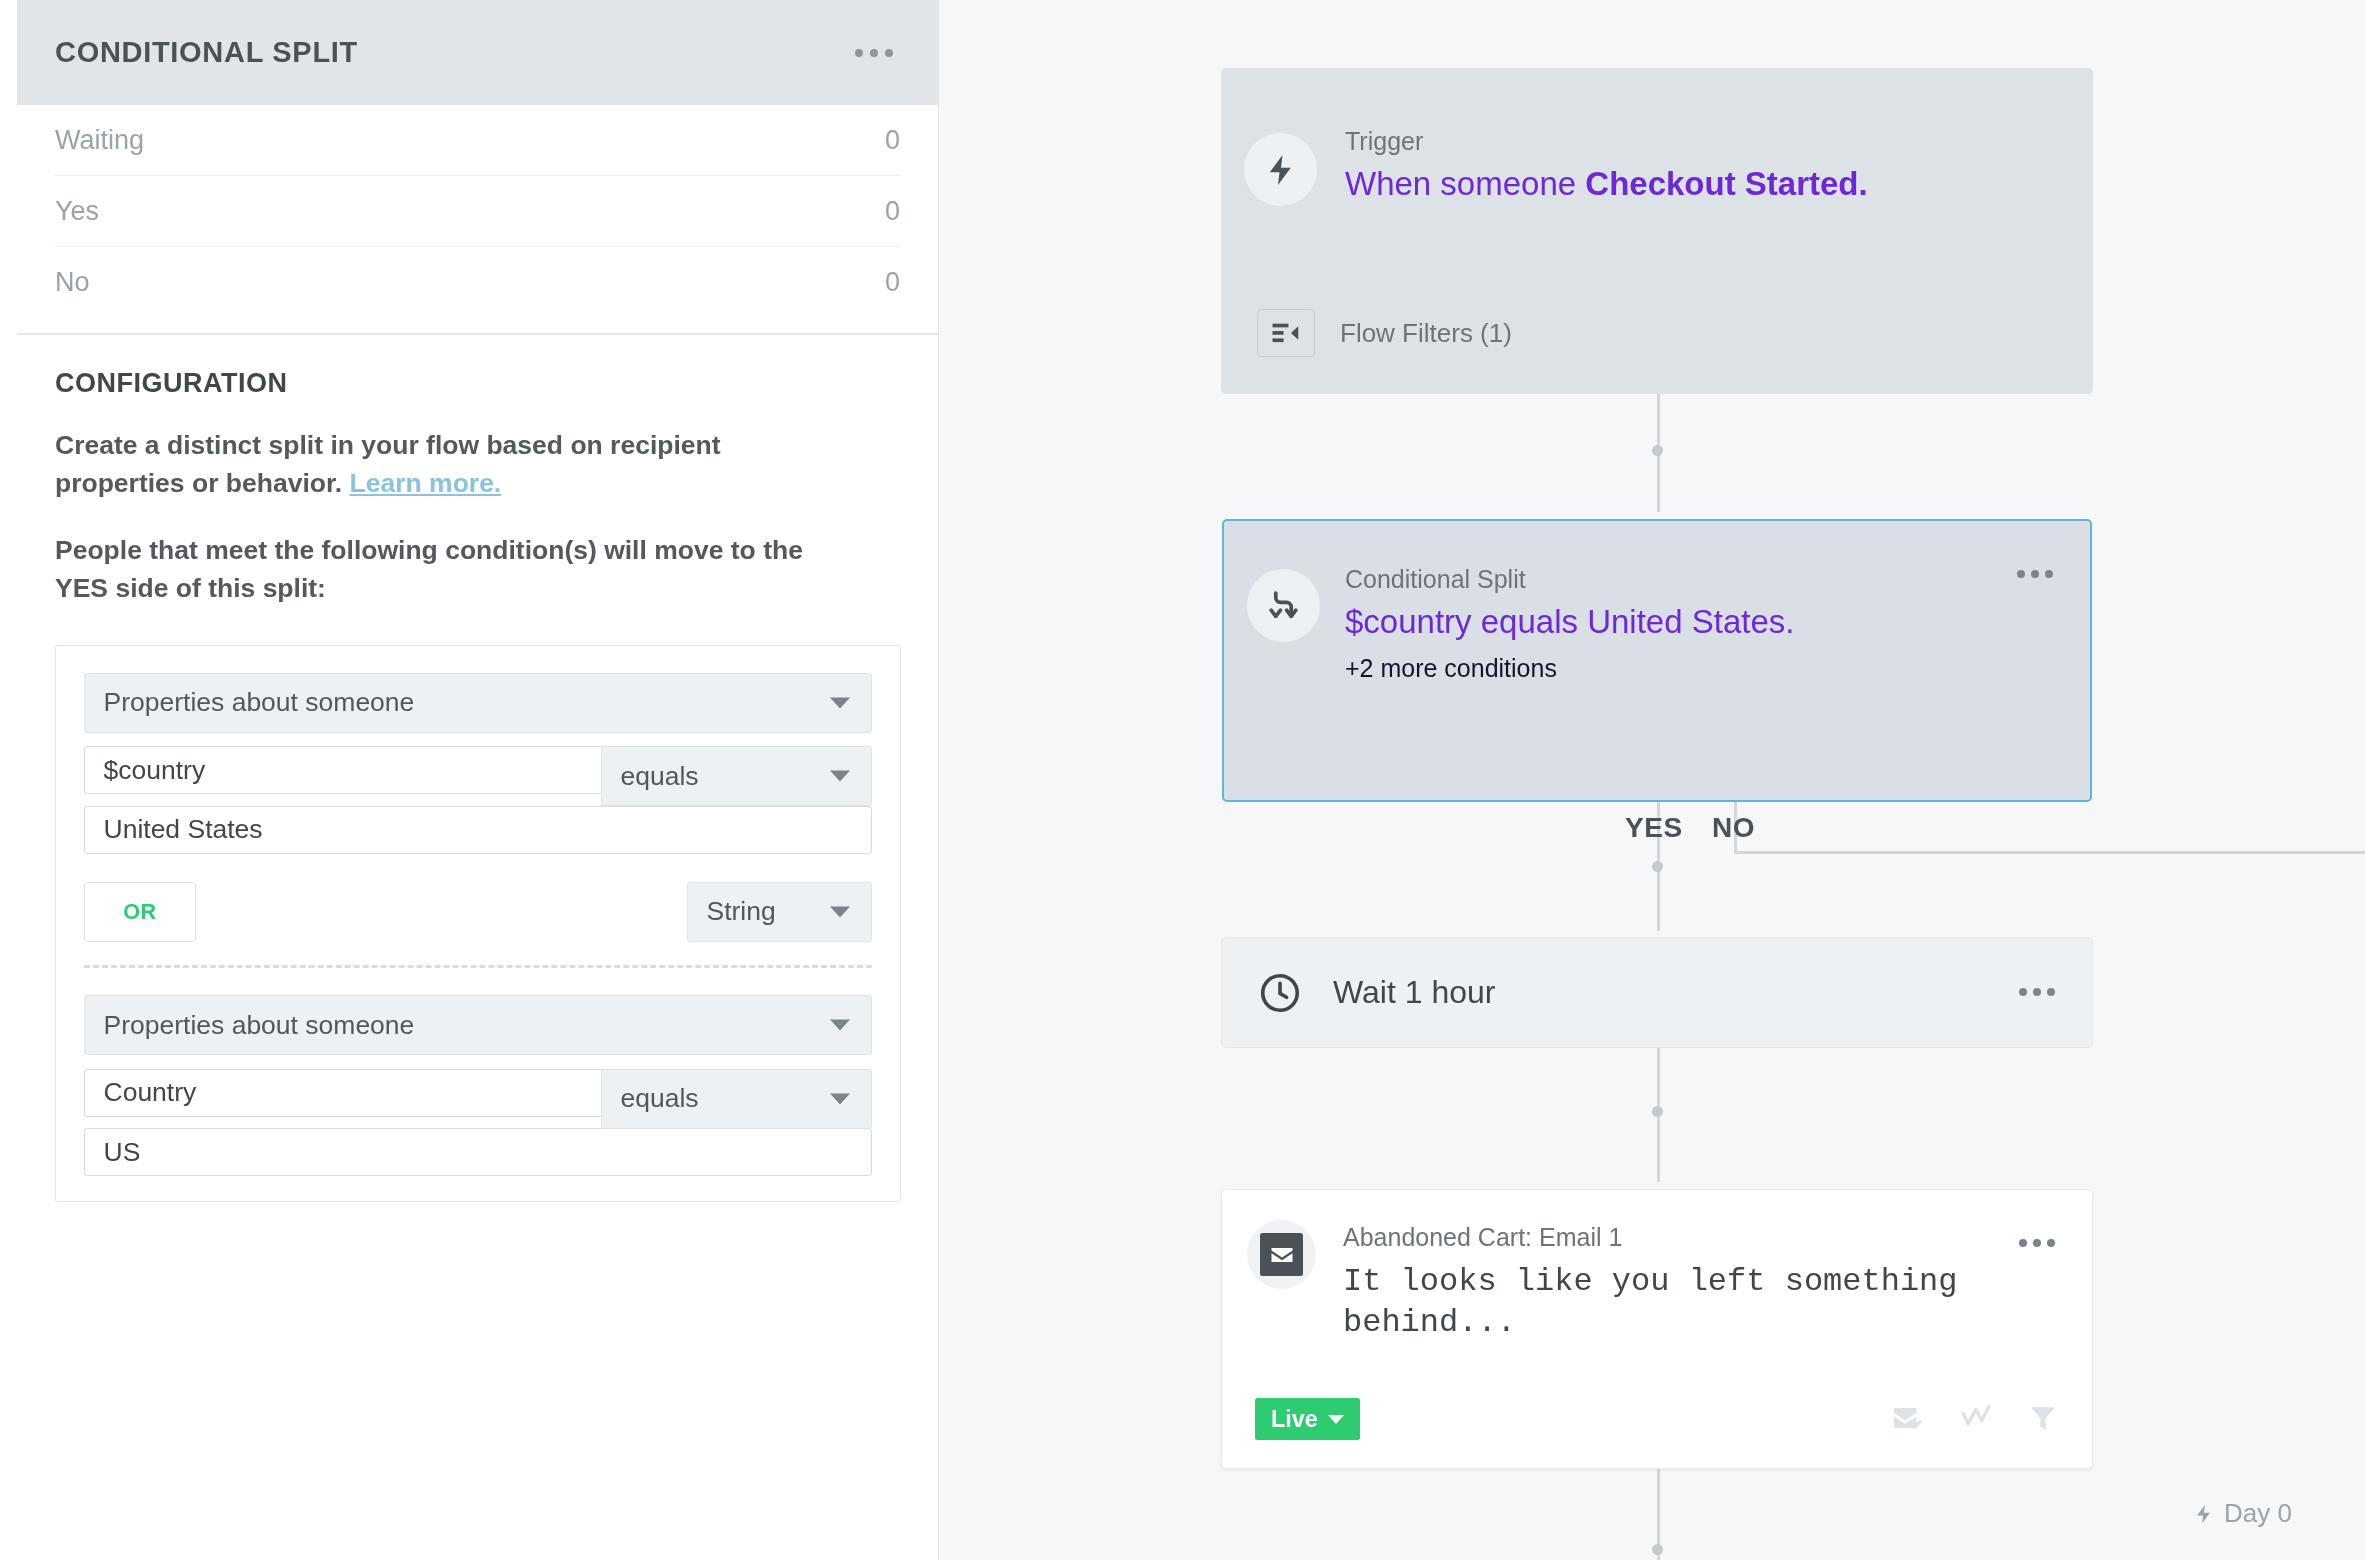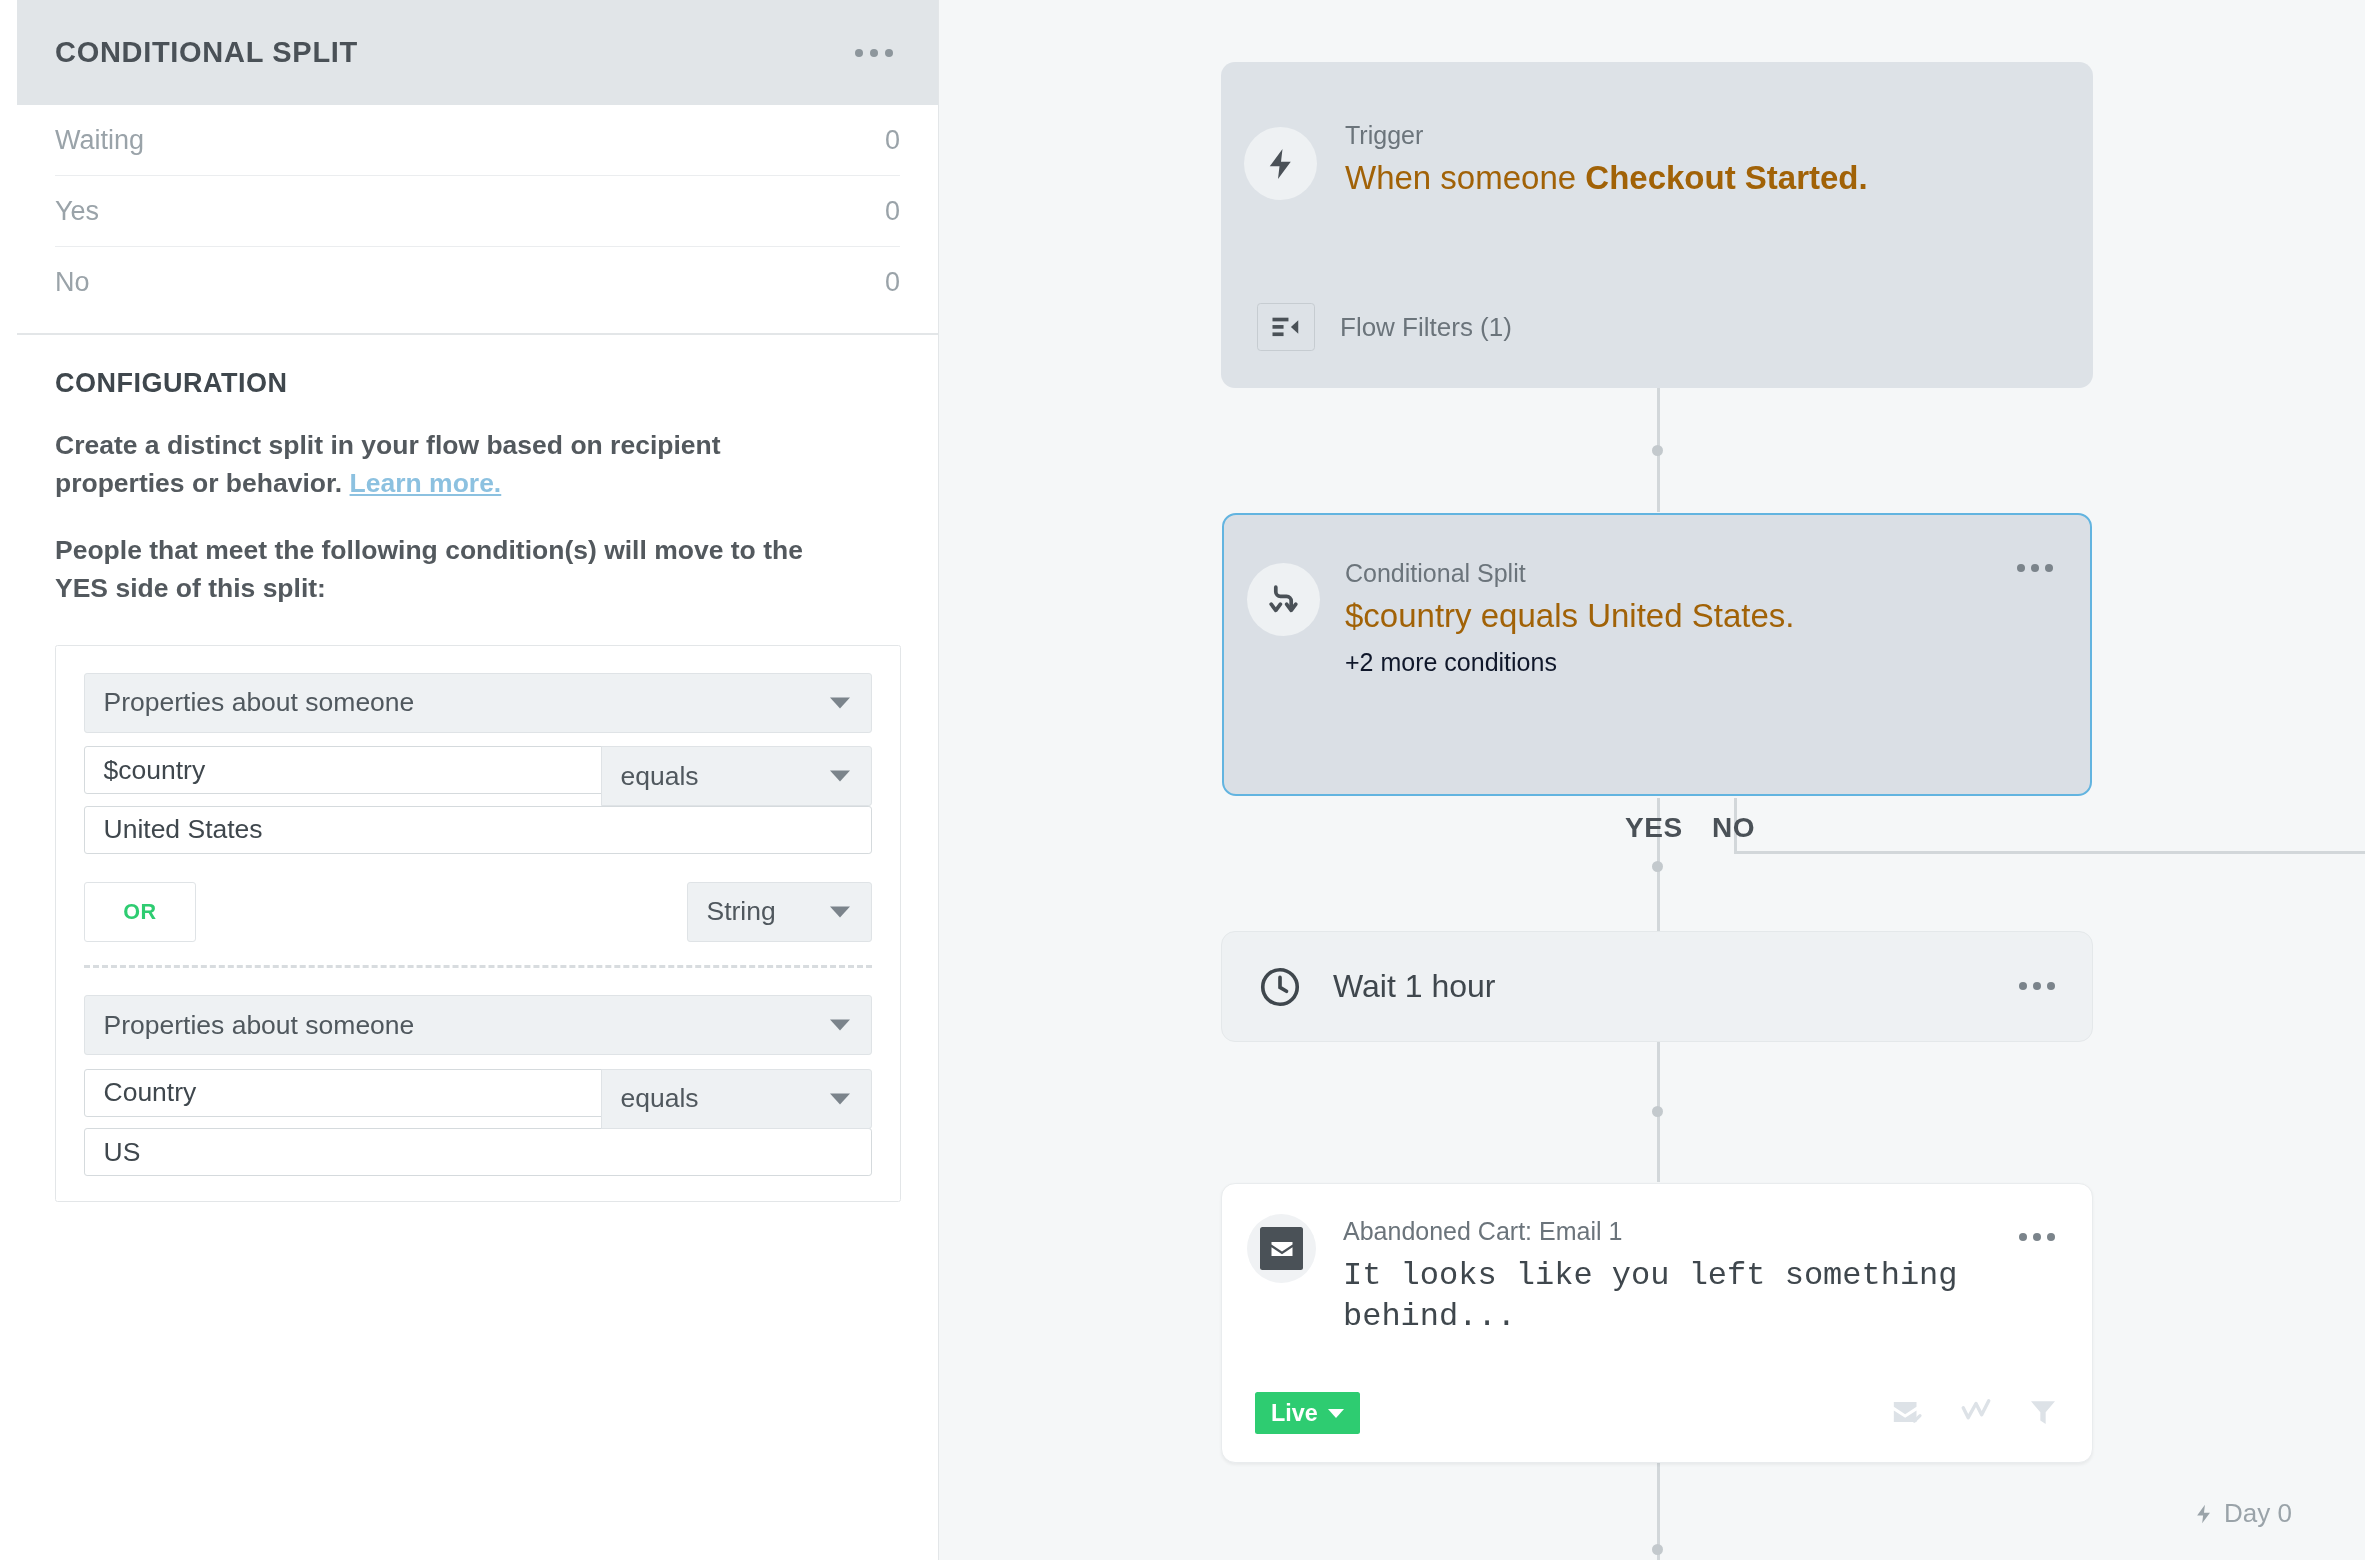--- a/index.html
+++ b/index.html
@@ -115,21 +115,22 @@
     margin: 23.4px 0 27px 0;
   }
 
   
   .canvas {
     flex: 1 1 auto; position: relative; background: #f5f7f8; height: 1560px;
     overflow: hidden;
   }
   .node {
     position: absolute;
-    border-radius: 14px;
+    border-radius: 5px;
+    margin-top: 6px;
   }
   .conn { position: absolute; background: #d2d7da; }
   .dot {
     position: absolute; width: 11px; height: 11px; border-radius: 50%;
     background: #c3c9cd;
   }
 
   
   #trigger {
     left: 282px; top: 62px; width: 872px; height: 326px;
@@ -137,21 +138,21 @@
   }
   .ic-circle {
     position: absolute; left: 23.4px; top: 65px;
     width: 73px; height: 73px; border-radius: 50%;
     background: #eef1f3;
     display:flex; align-items:center; justify-content:center;
   }
   .card-pad { padding: 59px 37px 0 124px; }
   .card-sub { font-size: 25px; color: #6b747b; margin-bottom: 7.4px; }
   .card-title {
-    font-size: 33px; color: #a16207; line-height: 1.28; font-weight: 400;
+    font-size: 33px; color: #6d28d9; line-height: 1.28; font-weight: 400;
   }
   .card-title b { font-weight: 700; }
 
   .filters {
     position: absolute; left: 36px; bottom: 37px;
     display: flex; align-items: center; gap: 25px;
   }
   .filt-box {
     width: 58px; height: 48px; border: 1.8px solid #c6ccd1; border-radius: 3.7px;
     background: #dde2e7;

